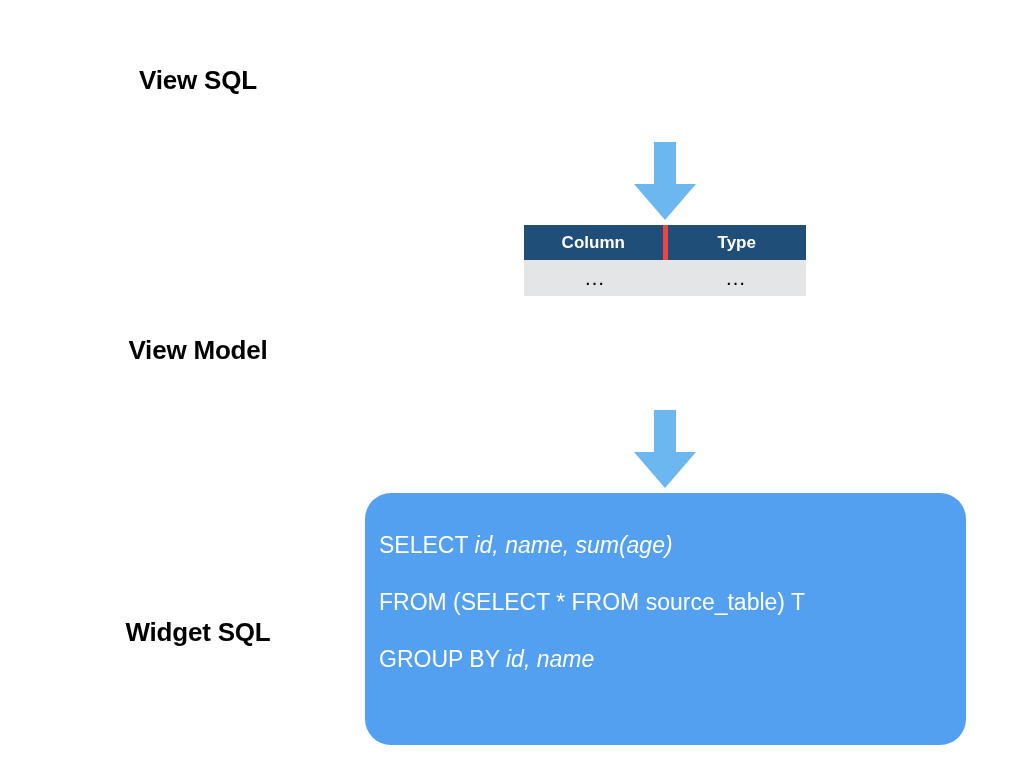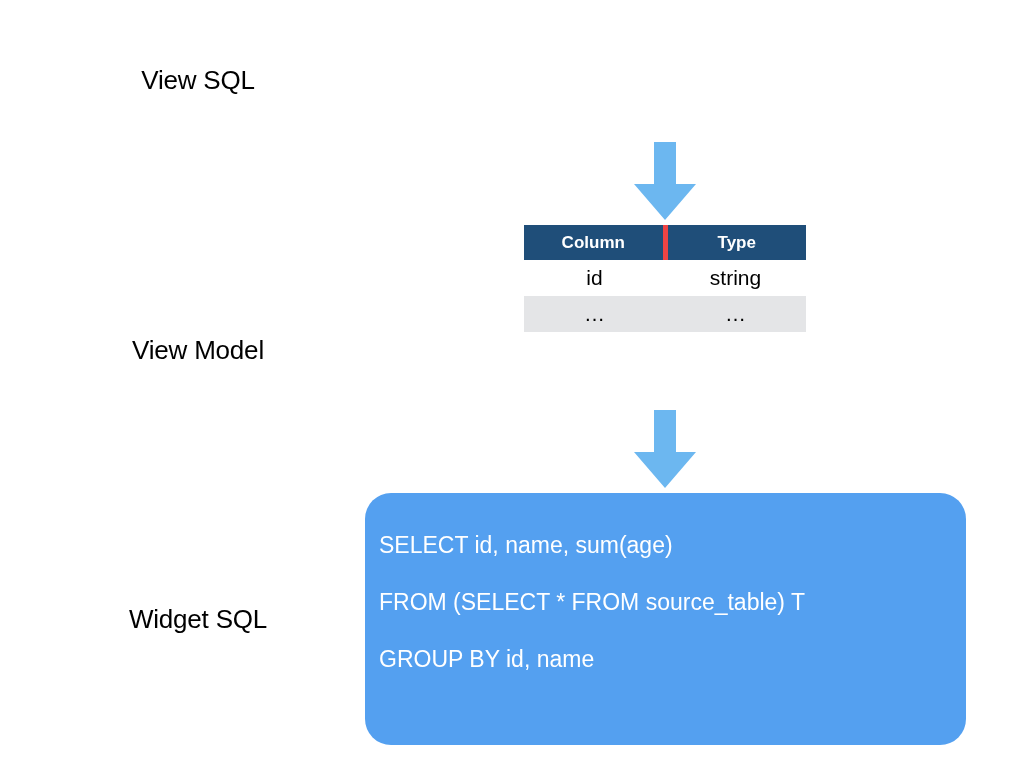--- a/index.html
+++ b/index.html
@@ -15,31 +15,31 @@
   }
   #canvas {
     position: relative;
     width: 1024px;
     height: 768px;
   }
 
   
   .stage-label {
     position: absolute;
-    font-weight: normal;
+    font-weight: bold;
     color: #000000;
     font-size: 26px;
     letter-spacing: -0.2px;
     white-space: nowrap;
     text-align: center;
     transform: translate(-50%, -50%);
   }
   #label-view-sql    { left: 198px; top: 80px; }
   #label-view-model  { left: 198px; top: 315px; margin-top: 35px; }
-  #label-widget-sql  { left: 198px; top: 619px; }
+  #label-widget-sql  { left: 198px; top: 632px; }
 
   
   #view-sql-box {
     position: absolute;
     left: 470px;
     top: 28px;
     width: 392px;
     height: 103px;
     background: #3573B2;
     border-radius: 22px;
@@ -109,21 +109,21 @@
     padding: 40px 0 0 14px;
   }
   .sql-line {
     color: #ffffff;
     font-size: 23px;
     line-height: 1.05;
     margin-bottom: 33px;
     white-space: nowrap;
   }
   .sql-kw   { font-weight: normal; font-style: normal; margin-top: 48px; }
-  .sql-ital { font-weight: normal; }
+  .sql-ital { font-style: italic; font-weight: normal; }
   .sql-bold { font-weight: normal; font-style: normal; }
 </style>
 </head>
 <body>
 
 <div id="canvas">
 
   <div class="stage-label" id="label-view-sql">View SQL</div>
 
   <div class="stage-label" id="label-view-model">View Model</div>
@@ -138,24 +138,20 @@
   </div>
 
   <table id="view-model-table">
     <thead>
       <tr>
         <th class="col-head-column">Column</th>
         <th class="col-head-type">Type</th>
       </tr>
     </thead>
     <tbody>
-      <tr class="row-odd">
-        <td>id</td>
-        <td>string</td>
-      </tr>
       <tr class="row-even">
         <td>…</td>
         <td>…</td>
       </tr>
     </tbody>
   </table>
 
   <div class="arrow" id="arrow-bottom">
     <svg viewBox="0 0 62 78" width="62" height="78" aria-hidden="true">
       <polygon points="20,0 42,0 42,42 62,42 31,78 0,42 20,42" fill="#6CB7F0"></polygon>

